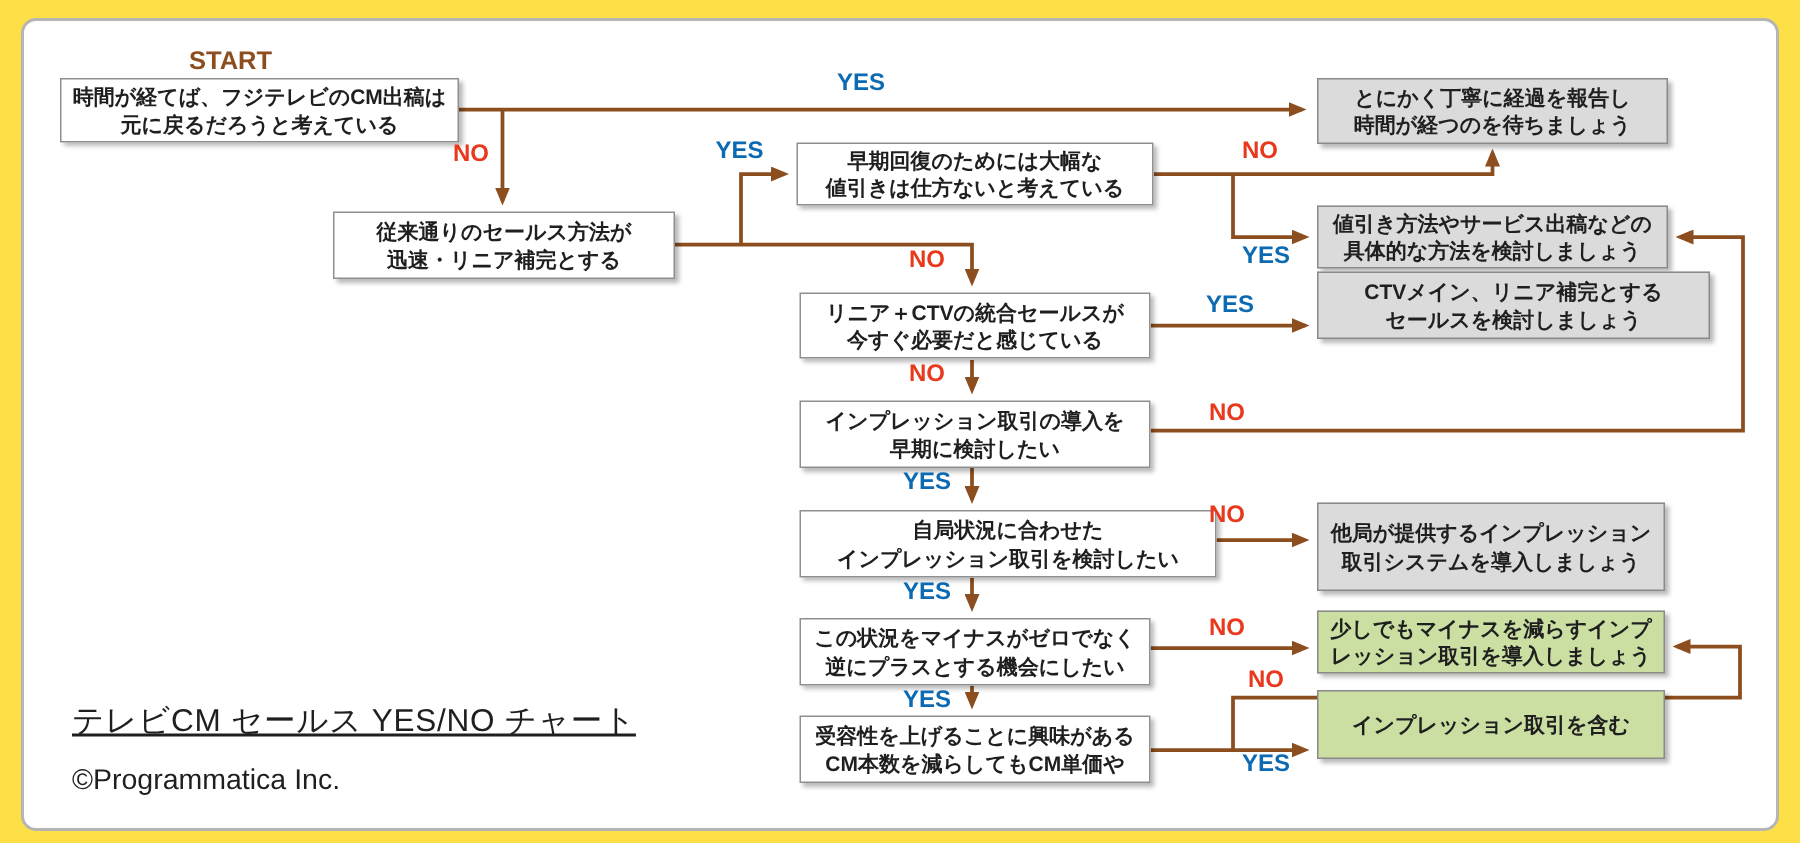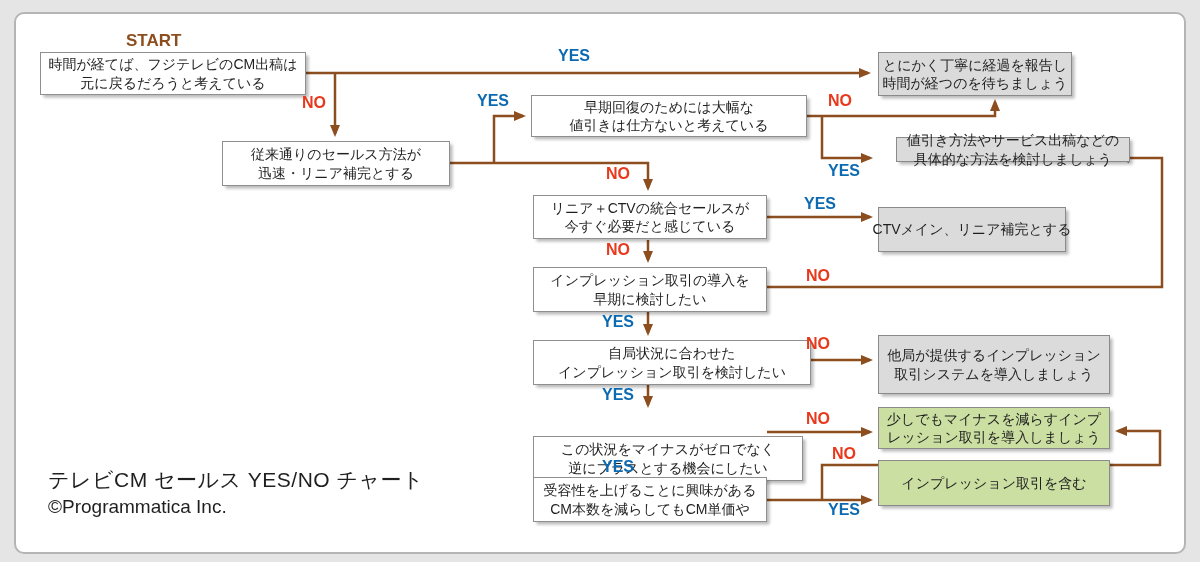--- a/index.html
+++ b/index.html
@@ -1,46 +1,46 @@
 <!DOCTYPE html>
 <html style="--line: #8c4e1e; --start: #8c4e1e; --yes: #0c6ab2; --no: #e8391d; --text: #1f1f1f; --question-fill: #ffffff; --question-border: #8f8f8f; --result-gray-fill: #dbdbdb; --result-green-fill: #cbdfa2; --result-border: #8a8a8a; --frame-border: #b5b5b5;"><head>
 <meta charset="utf-8">
 <style>
   html,body{margin:0;padding:0;background:#ffffff;}
   #stage{
-    position:relative;width:1200px;height:562px;background:#e5e5e5;overflow:hidden;
+    position:relative;width:1200px;height:562px;background:#fde047;overflow:hidden;
     font-family:"Liberation Sans","DejaVu Sans",sans-serif;
     color:var(--text,#1f1f1f);
   }
   #frame{
     position:absolute;left:14px;top:12px;width:1168px;height:538px;
     border:2px solid var(--frame-border,#b5b5b5);border-radius:10px;background:#fff;
   }
   .box{
     position:absolute;display:flex;flex-direction:column;justify-content:center;align-items:center;
-    text-align:center;font-size:14px;font-weight:400;line-height:1.32;letter-spacing:0;
+    text-align:center;font-size:14px;font-weight:700;line-height:1.32;letter-spacing:0;
     background:var(--question-fill,#fff);
     border:1.5px solid var(--question-border,#8f8f8f);
     box-shadow:2.5px 2.5px 3px rgba(0,0,0,0.28);
     box-sizing:border-box;white-space:nowrap;
   }
   .box.gray{background:var(--result-gray-fill,#dbdbdb);border-color:var(--result-border,#8a8a8a);}
   .box.green{background:var(--result-green-fill,#cbdfa2);border-color:var(--result-border,#8a8a8a);align-items:center;}
   .lbl{
     position:absolute;font-size:16px;font-weight:bold;line-height:1;
   }
   .lbl.yes{color:var(--yes,#0c6ab2);}
   .lbl.no{color:var(--no,#e8391d);}
   .lbl.start{color:var(--start,#8c4e1e);font-size:17px;}
   #connectors{position:absolute;left:0;top:0;width:1200px;height:562px;pointer-events:none;}
   .edge{fill:none;stroke:var(--line,#8c4e1e);stroke-width:2.5;stroke-linejoin:miter;}
   .ah{fill:var(--line,#8c4e1e);}
   #footer{position:absolute;left:48px;top:466px;}
-  #footer .t1{font-size:21px;font-weight:500;letter-spacing:0.5px;}
-  #footer .t2{font-size:19px;font-weight:500;margin-top:2px;}
+  #footer .t1{font-size:21px;font-weight:500;letter-spacing:0.5px;text-decoration:underline;}
+  #footer .t2{font-size:19px;font-weight:500;margin-top:16px;}
 </style>
 </head>
 <body>
 
 <div id="stage">
   <div id="frame"></div>
 
   <svg id="connectors" viewBox="0 0 1200 562" xmlns="http://www.w3.org/2000/svg">
     <defs>
       <marker id="ah" markerUnits="userSpaceOnUse" markerWidth="12" markerHeight="10" refX="9" refY="5" orient="auto">
@@ -68,55 +68,56 @@
   <span class="lbl start" style="left:126px;top:32px">START</span>
 
   <div class="box" style="left:40px;top:52px;width:266px;height:43px">
     <span>時間が経てば、フジテレビのCM出稿は</span>
     <span>元に戻るだろうと考えている</span>
   </div>
   <div class="box" style="left:222px;top:141px;width:228px;height:45px">
     <span>従来通りのセールス方法が</span>
     <span>迅速・リニア補完とする</span>
   </div>
-  <div class="box" style="left:531px;top:95px;width:276px;height:42px">
+  <div class="box" style="left:531px;top:95px;width:238px;height:42px">
     <span>早期回復のためには大幅な</span>
     <span>値引きは仕方ないと考えている</span>
   </div>
   <div class="box" style="left:533px;top:195px;width:234px;height:44px">
     <span>リニア＋CTVの統合セールスが</span>
     <span>今すぐ必要だと感じている</span>
   </div>
   <div class="box" style="left:533px;top:267px;width:234px;height:45px">
     <span>インプレッション取引の導入を</span>
     <span>早期に検討したい</span>
   </div>
   <div class="box" style="left:533px;top:340px;width:278px;height:45px">
     <span>自局状況に合わせた</span>
     <span>インプレッション取引を検討したい</span>
   </div>
-  <div class="box" style="left:533px;top:436px;width:270px;height:45px">
+  <div class="box" style="left:533px;top:412px;width:234px;height:45px">
     <span>この状況をマイナスがゼロでなく</span>
     <span>逆にプラスとする機会にしたい</span>
   </div>
   <div class="box" style="left:533px;top:477px;width:234px;height:45px">
     <span>受容性を上げることに興味がある</span>
     <span>CM本数を減らしてもCM単価や</span>
   </div>
 
-  <div class="box gray" style="left:878px;top:52px;width:194px;height:44px">
+  <div class="box gray" style="left:878px;top:52px;width:234px;height:44px">
     <span>とにかく丁寧に経過を報告し</span>
     <span>時間が経つのを待ちましょう</span>
   </div>
-  <div class="box gray" style="left:896px;top:137px;width:234px;height:25px">
+  <div class="box gray" style="left:878px;top:137px;width:234px;height:42px">
     <span>値引き方法やサービス出稿などの</span>
     <span>具体的な方法を検討しましょう</span>
   </div>
-  <div class="box gray" style="left:878px;top:207px;width:188px;height:45px">
+  <div class="box gray" style="left:878px;top:181px;width:262px;height:45px">
     <span>CTVメイン、リニア補完とする</span>
+    <span>セールスを検討しましょう</span>
   </div>
   <div class="box gray" style="left:878px;top:335px;width:232px;height:59px">
     <span>他局が提供するインプレッション</span>
     <span>取引システムを導入しましょう</span>
   </div>
   <div class="box green" style="left:878px;top:407px;width:232px;height:42px">
     <span>少しでもマイナスを減らすインプ</span>
     <span>レッション取引を導入しましょう</span>
   </div>
   <div class="box green" style="left:878px;top:460px;width:232px;height:46px">

